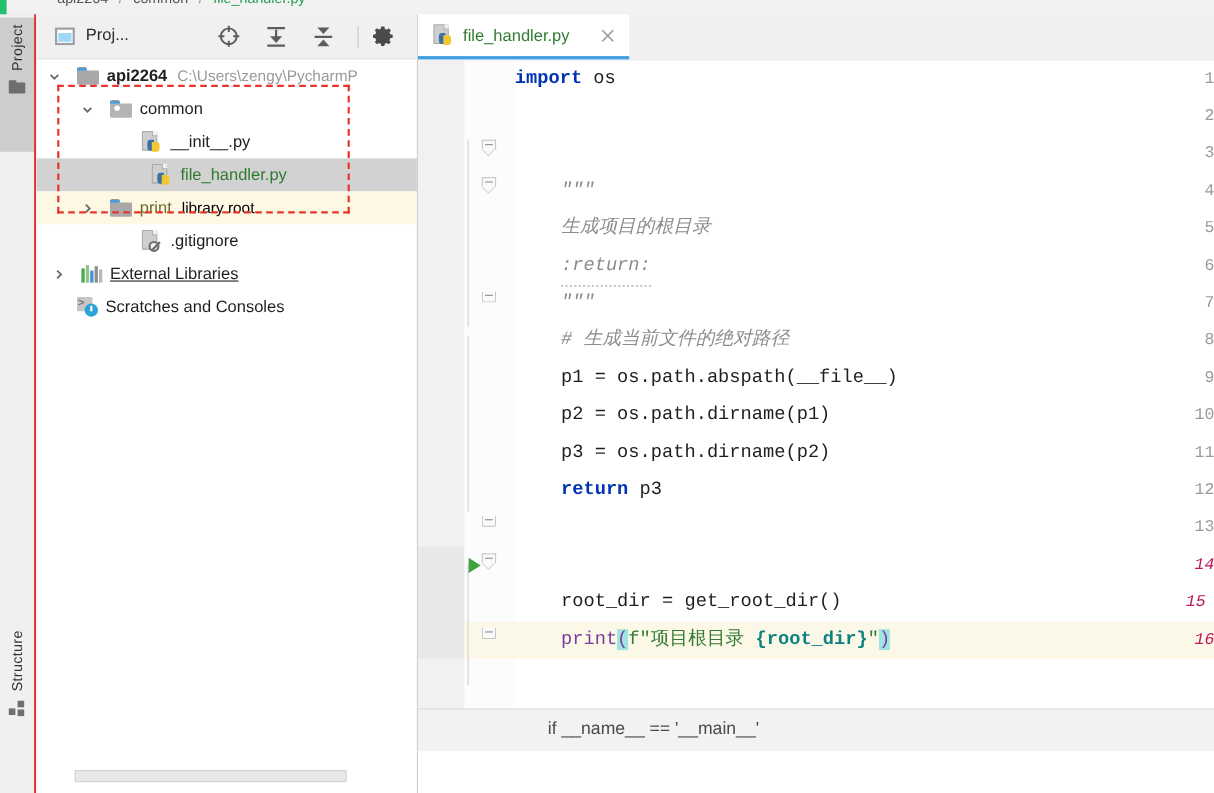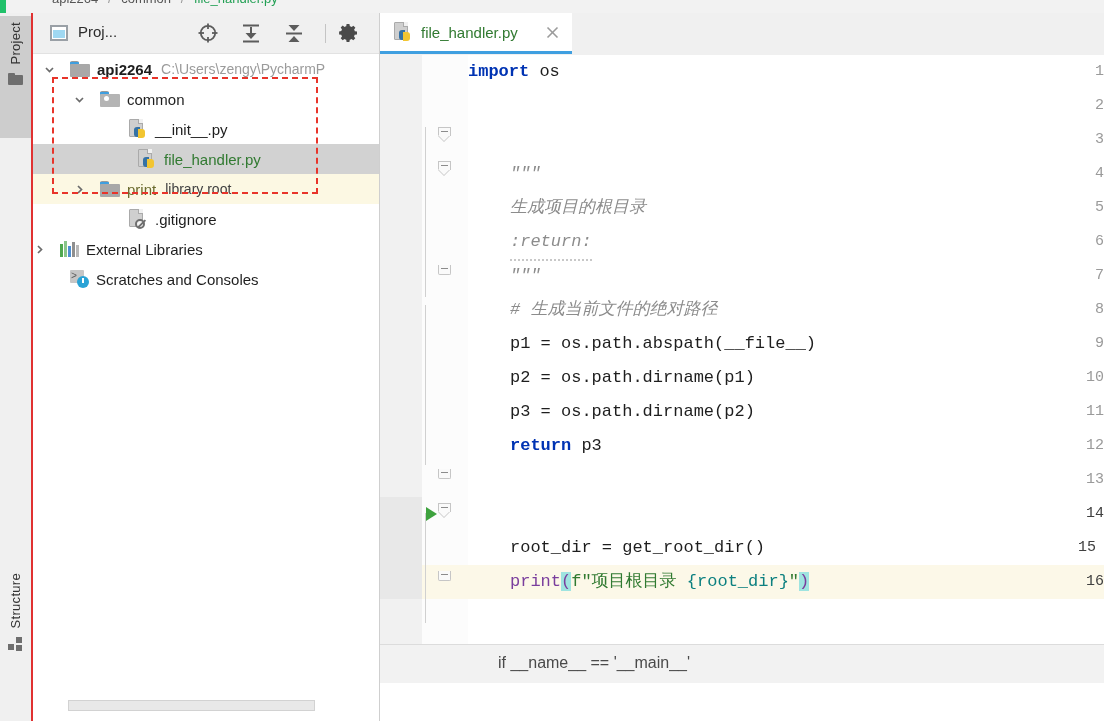--- a/index.html
+++ b/index.html
@@ -118,21 +118,21 @@
   .row.sel { background: #d2d2d2; }
   .row.hl  { background: #fcf8e3; }
   .chev {
     width: 13px; height: 13px; flex: 0 0 13px; position: relative;
   }
   .chev svg { display:block; }
   .lbl { margin-left: 7px; }
   .lbl.bold { font-weight: bold; }
   .lbl.green { color: #317a31; }
   .sub { margin-left: 9px; color: #9b9b9b; font-size: 14px; }
-  .sub.lib { color: #404040; }
+  .sub.lib { color: #000000; }
 
   .ico { flex: 0 0 auto; position: relative; }
 
   
   .folder {
     width: 20px; height: 16px; position: relative;
   }
   .folder .tab {
     position: absolute; left: 0; top: 0; width: 9px; height: 4px;
     background: #9a9a9a; border-radius: 2px 2px 0 0;
@@ -267,40 +267,40 @@
     background: #fcfcfc;
   }
   .fold-line {
     position: absolute; left: 45px; width: 1px; background: #d0d0d0;
   }
   .ln {
     position: absolute; right: 0; width: 34px;
     text-align: right; font-family: "Liberation Mono", monospace;
     font-size: 15px; color: #9a9a9a; line-height: 34px; height: 34px;
   }
-  .ln.cur { color: #404040; }
+  .ln.cur { color: #be185d; font-style: italic; }
   .code-line {
     position: absolute; left: 88px; height: 34px; line-height: 34px;
     white-space: pre; font-family: "Liberation Mono", monospace;
     font-size: 17px; color: #1e1e1e;
   }
   .row-hl {
     position: absolute; left: 0; width: 724px; height: 34px;
     background: #fcf8e8;
   }
   .gutter-hl {
     position: absolute; left: 0; width: 42px; height: 34px;
     background: #e8e8e8;
   }
   .kw   { color: #0033b3; font-weight: bold; }
   .fn   { color: #1e1e1e; }
   .cmt  { color: #8c8c8c; font-style: italic; }
   .str  { color: #317a31; }
   .bi   { color: #7a3e9d; }
-  .tmpl { color: #0d8080; font-weight: normal; }
+  .tmpl { color: #0d8080; font-weight: bold; }
   .match{ background: #9fe4e0; }
   .squig {
     border-bottom: 2px dotted #c8c8c8;
   }
   .run-arrow {
     position: absolute; left: 46px; width: 0; height: 0;
     border-left: 11px solid #3ea23e;
     border-top: 7px solid transparent;
     border-bottom: 7px solid transparent;
   }
@@ -491,21 +491,21 @@
 
       <div class="row" style="top:150px; padding-left:96px;">
         <span class="ico gitfile">
           <span class="page"></span>
             <span class="corner"></span>
             <span class="ban"></span>
         </span>
         <span class="lbl">.gitignore</span>
       </div>
 
-      <div class="row" style="top:180px; padding-left:0;">
+      <div class="row" style="top:180px; padding-left:14px;text-decoration:underline;">
         <span class="chev">
           <svg width="13" height="13" viewBox="0 0 13 13">
               <polyline points="5,3 8.5,6.5 5,10" fill="none" stroke="#6b6b6b" stroke-width="1.7"></polyline>
             </svg>
         </span>
         <span class="ico libs" style="margin-left:14px;">
           <b></b>
             <b></b>
             <b></b>
             <b></b>

